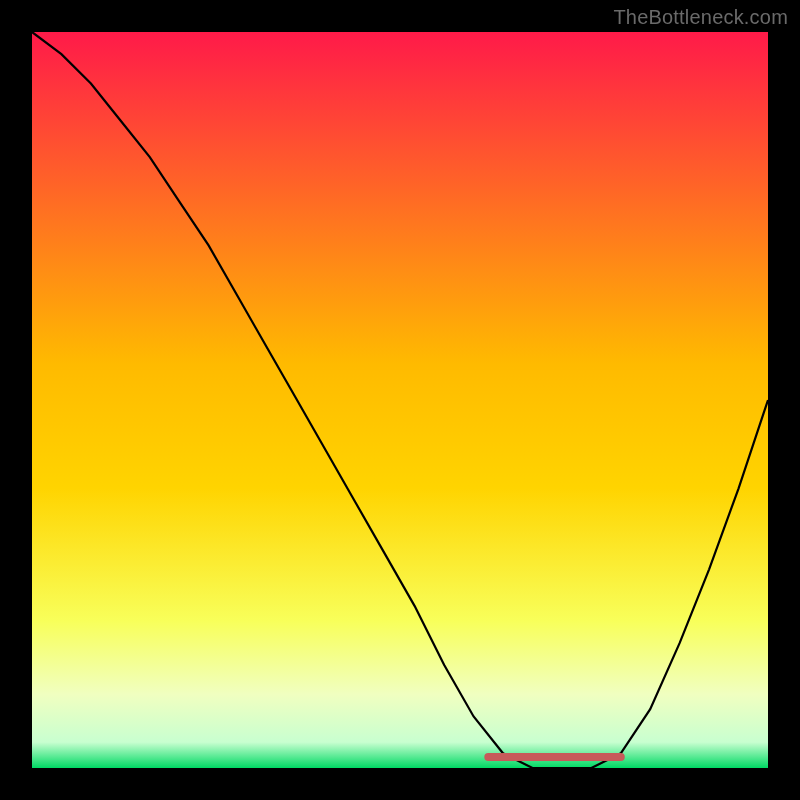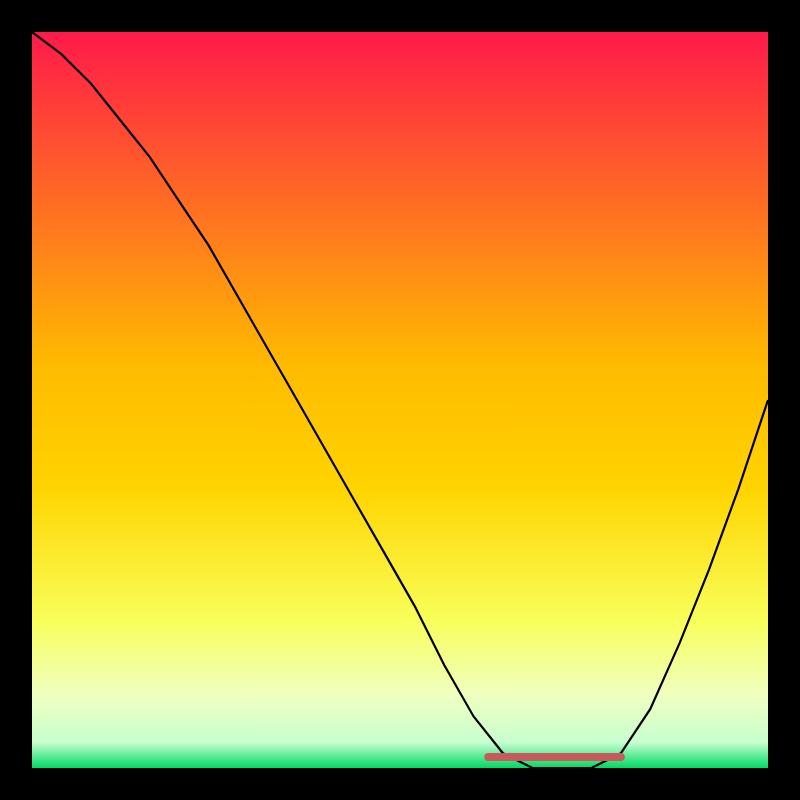--- a/index.html
+++ b/index.html
@@ -69,13 +69,14 @@
       <rect x="0" y="0" width="736" height="736" fill="url(#bg)"></rect>
     </svg>
 
     <svg class="curve-svg" viewBox="0 0 736 736" preserveAspectRatio="none">
       <path id="curve-path" d="M0.0 0.0 L29.4 22.1 L58.9 51.5 L88.3 88.3 L117.8 125.1 L147.2 169.3 L176.6 213.4 L206.1 265.0 L235.5 316.5 L265.0 368.0 L294.4 419.5 L323.8 471.0 L353.3 522.6 L382.7 574.1 L412.2 633.0 L441.6 684.5 L471.0 721.3 L500.5 736.0 L529.9 736.0 L559.4 736.0 L588.8 721.3 L618.2 677.1 L647.7 610.9 L677.1 537.3 L706.6 456.3 L736.0 368.0 " fill="none" stroke-width="2.2" stroke="#000000"></path>
       <path id="flat-path" d="M 456.3 725.0 L 588.8 725.0" fill="none" stroke-linecap="round" stroke="#c75a5a" stroke-width="8"></path>
     </svg>
 
   </div>
 
+  <div class="watermark" style="color: rgb(106, 106, 106);">TheBottleneck.com</div>
 </div>
 
 </body></html>

